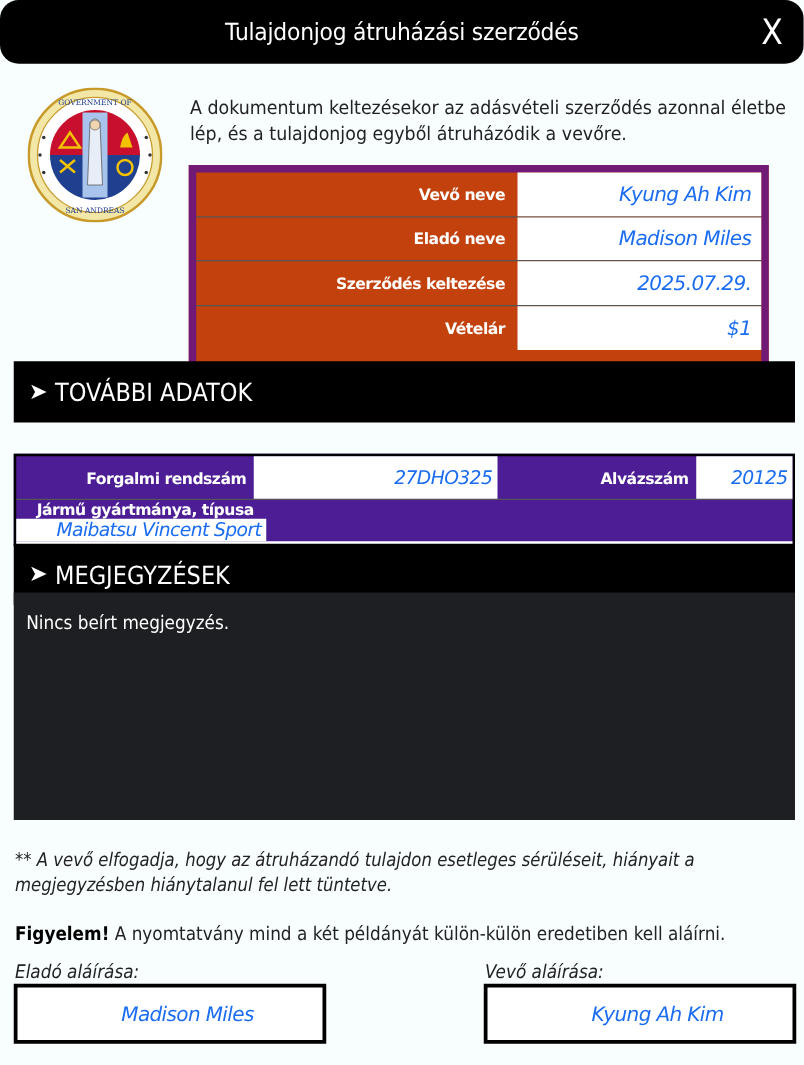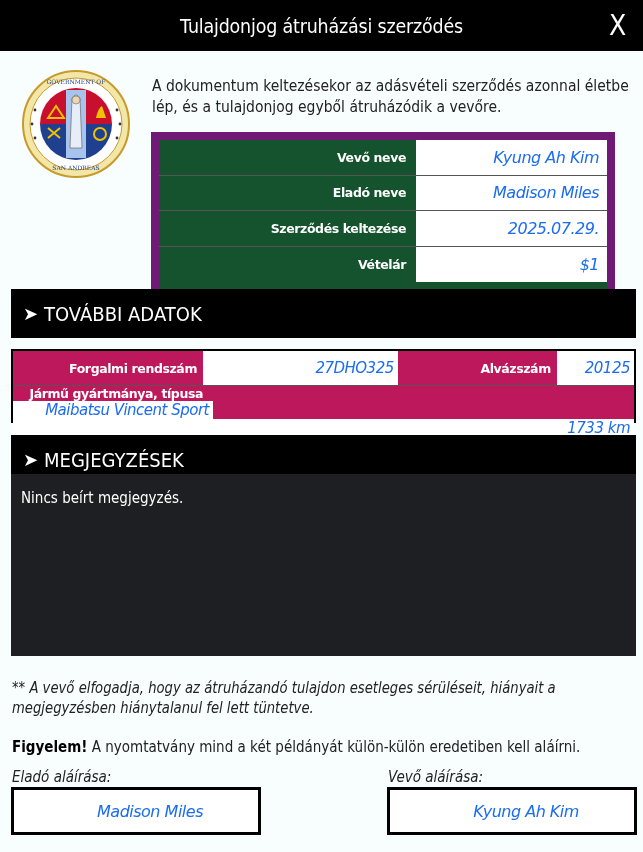--- a/index.html
+++ b/index.html
@@ -5,21 +5,21 @@
     * { box-sizing: border-box; margin: 0; padding: 0; }
     html, body { width: 643px; height: 852px; overflow: hidden; }
     body {
       background: #f8fdfe;
       font-family: "Liberation Sans", "DejaVu Sans", sans-serif;
       color: #111;
       position: relative;
     }
     .titlebar {
       position: absolute; left: 0; top: 0; width: 643px; height: 51px;
-      background: #000; color: #fff;
+      background: #000; color: #fff; border-radius: 15px;
     }
     .titlebar .title {
       position: absolute; left: 0; right: 0; top: 15px;
       text-align: center; font-size: 19px; letter-spacing: -0.2px;
       font-family: "DejaVu Sans", sans-serif; transform: scaleX(0.92);
     }
     .titlebar .close {
       position: absolute; right: 16px; top: 9px; font-size: 28px;
       font-family: "DejaVu Sans", sans-serif; cursor: pointer; transform: scaleX(0.9);
     }
@@ -31,21 +31,21 @@
       font-size: 15px; line-height: 21px; color: #222;
       font-family: "DejaVu Sans", sans-serif; transform-origin: left top;
       transform: scaleX(0.93); white-space: nowrap;
     }
     .hand {
       font-family: "DejaVu Sans", sans-serif; color: #1a6cf0;
       font-style: italic; font-weight: 300; letter-spacing: -0.5px; padding-left: 28px;
     }
     .info-table {
       position: absolute; left: 151px; top: 132px; width: 464px; height: 185px;
-      background: #14532d; border: 8px solid #701a75;
+      background: #c2410c; border: 6px solid #701a75;
     }
     .info-row {
       display: flex; height: 35.5px; border-bottom: 1px solid #555;
     }
     .info-row:last-child { border-bottom: none; }
     .info-label {
       width: 257px; color: #fff; font-weight: bold; font-size: 12.5px;
       display: flex; align-items: center; justify-content: flex-end;
       padding-right: 10px; font-family: "DejaVu Sans", sans-serif;
       letter-spacing: -0.4px;
@@ -55,22 +55,22 @@
       justify-content: flex-end; padding-right: 8px; font-size: 16px;
     }
     .section-header {
       position: absolute; left: 11px; width: 625px; height: 49px;
       background: #000; color: #fff; display: flex; align-items: center;
       padding-left: 12px; font-size: 20px; font-family: "DejaVu Sans", sans-serif;
     }
     .section-header .arrow { font-size: 18px; margin-right: 6px; }
     .section-header .htext { transform: scaleX(0.9); transform-origin: left center; display: inline-block; }
     .veh-table {
-      position: absolute; left: 11px; top: 349px; width: 625px; height: 74px;
-      background: #be185d; border: 2px solid #000;
+      position: absolute; left: 11px; top: 363px; width: 625px; height: 74px;
+      background: #4c1d95; border: 2px solid #000;
     }
     .veh-row { display: flex; height: 35px; border-bottom: 1px solid #555; }
     .veh-row:last-child { border-bottom: none; flex-direction: column; }
     .veh-label {
       color: #fff; font-weight: bold; font-size: 12.5px; display: flex;
       align-items: center; justify-content: flex-end; padding-right: 6px;
       font-family: "DejaVu Sans", sans-serif; letter-spacing: -0.4px;
     }
     .veh-value {
       background: #fff; display: flex; align-items: center; justify-content: flex-end;

